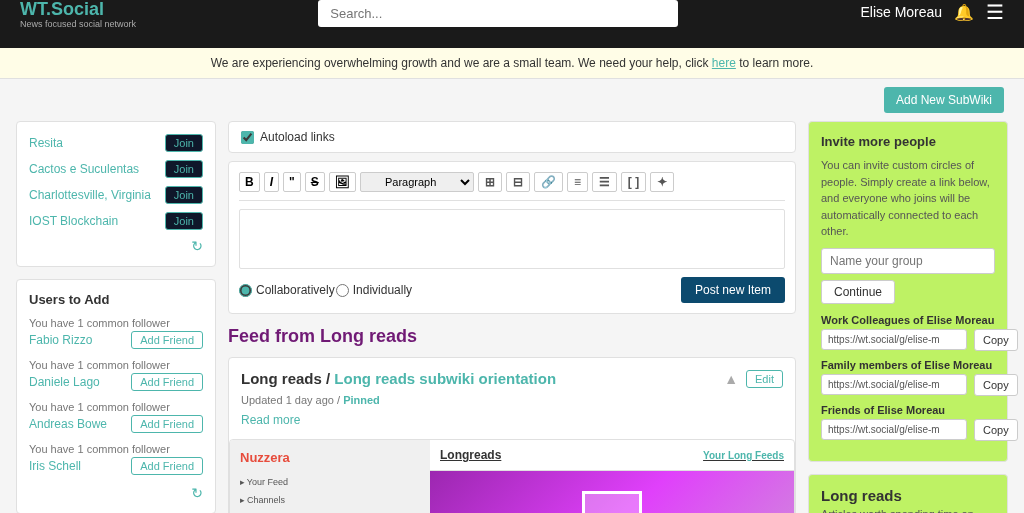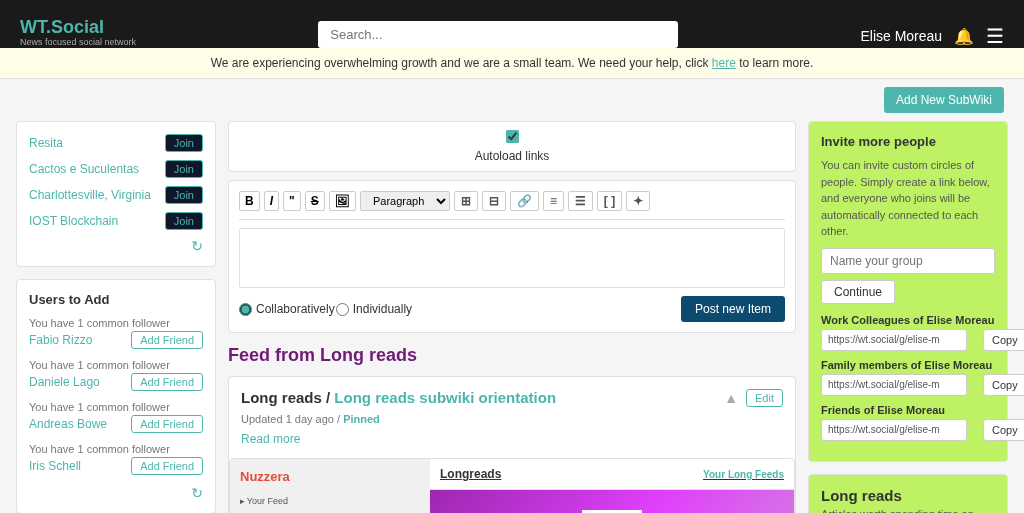--- a/index.html
+++ b/index.html
@@ -2,21 +2,21 @@
 <html><head>
   <meta charset="utf-8">
   <style>
     * { box-sizing: border-box; margin: 0; padding: 0; }
     body { font-family: Arial, sans-serif; font-size: 13px; background: #f5f5f5; color: #333; }
 
     
     .header {
       background: #1a1a1a;
       display: flex;
-      align-items: flex-end;
+      align-items: flex-start;
       padding: 0 20px;
       height: 48px;
       justify-content: space-between;
     }
     .header-logo { color: white; font-size: 18px; font-weight: bold; line-height: 1.1; }
     .header-logo span { color: #4db6ac; }
     .header-logo .tagline { font-size: 9px; color: #aaa; font-weight: normal; display: block; }
     .search-bar {
       flex: 0 0 360px;
       padding: 6px 12px;
@@ -113,21 +113,20 @@
     .autoload-bar {
       background: white;
       border: 1px solid #e0e0e0;
       border-radius: 4px;
       padding: 8px 12px;
       margin-bottom: 8px;
       display: flex;
       align-items: center;
       gap: 6px;
       font-size: 12px;
-      flex-direction: column;
     }
     .autoload-bar input[type=checkbox] { accent-color: #4db6ac; }
 
     
     .editor-box {
       background: white;
       border: 1px solid #e0e0e0;
       border-radius: 4px;
       padding: 10px;
       margin-bottom: 12px;
@@ -144,21 +143,21 @@
     .editor-toolbar button {
       background: none;
       border: 1px solid #ccc;
       border-radius: 2px;
       padding: 2px 5px;
       font-size: 12px;
       cursor: pointer;
       font-weight: bold;
     }
     .editor-toolbar select {
-      padding: 2px 8px;
+      padding: 2px 20px;
       font-size: 11px;
       border: 1px solid #ccc;
       border-radius: 2px;
     }
     .editor-toolbar .tb-icon {
       background: none;
       border: 1px solid #ccc;
       border-radius: 2px;
       padding: 2px 6px;
       font-size: 12px;
@@ -295,21 +294,21 @@
       border: 1px solid #ccc;
       color: #333;
       padding: 4px 12px;
       border-radius: 3px;
       font-size: 12px;
       cursor: pointer;
       margin-bottom: 10px;
     }
     .link-group { margin-bottom: 8px; }
     .link-group label { font-size: 11px; color: #333; font-weight: bold; display: block; margin-bottom: 3px; }
-    .link-row { display: flex; gap: 16px; }
+    .link-row { display: flex; gap: 7px; align-items: center; }
     .link-input {
       flex: 1;
       padding: 4px 6px;
       border: 1px solid #ccc;
       border-radius: 3px;
       font-size: 10px;
       color: #555;
       overflow: hidden;
       text-overflow: ellipsis;
     }

